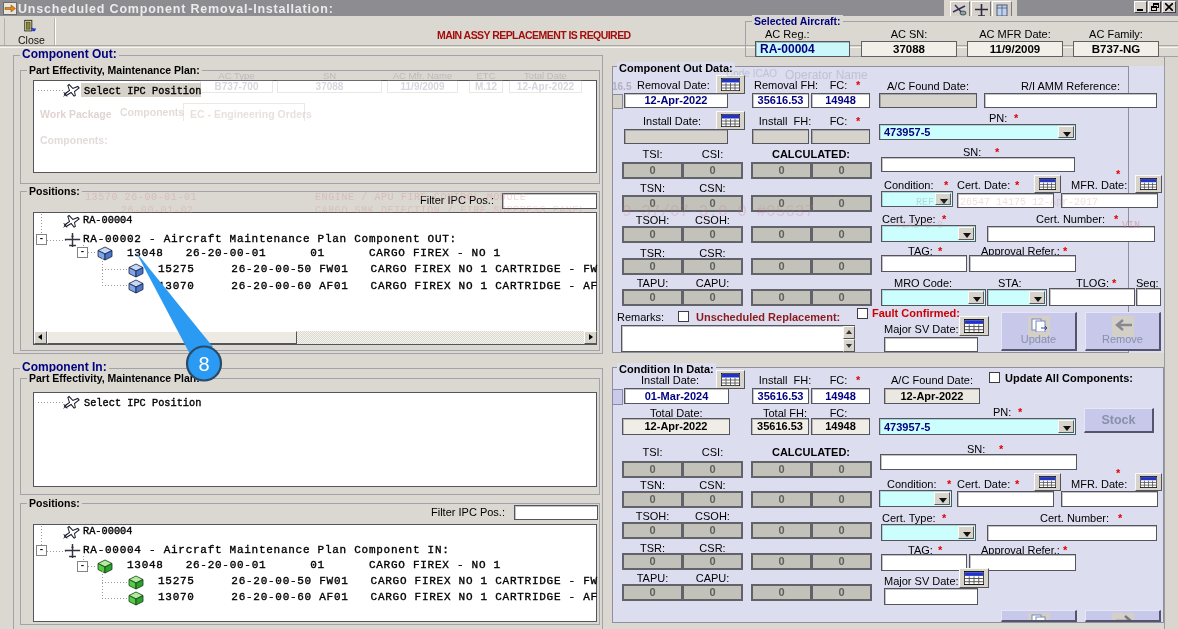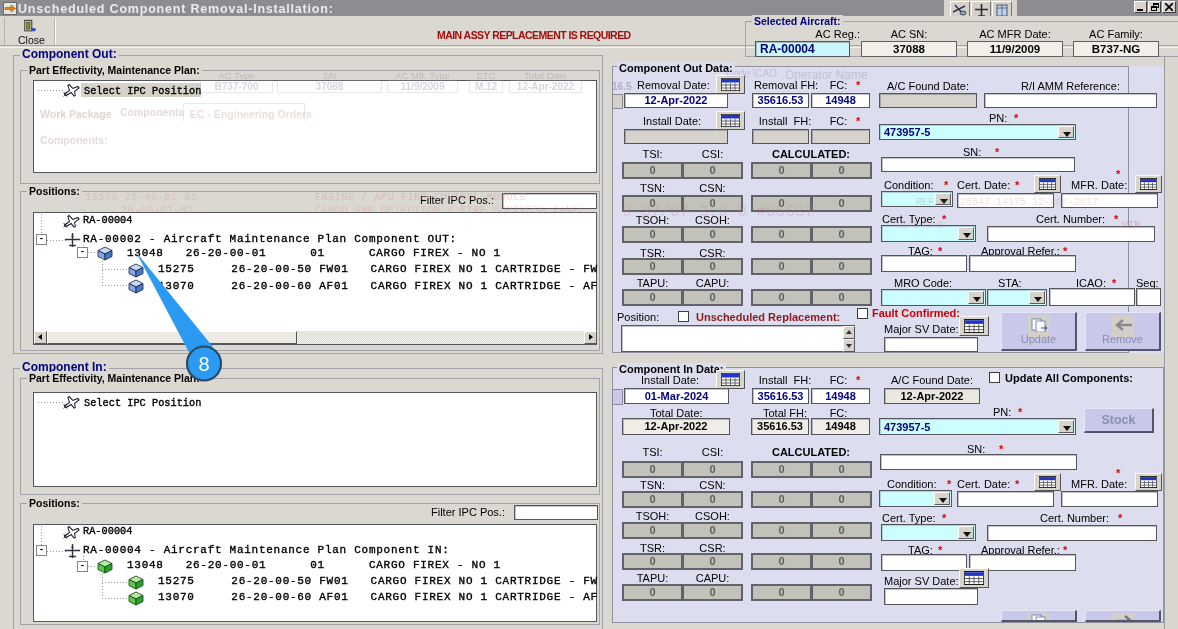--- a/index.html
+++ b/index.html
@@ -71,21 +71,21 @@
     <rect x="4" y="3" width="4" height="8" fill="#8a8a30" stroke="#222" stroke-width="0.6"></rect>
     <path d="M9 10c3 0 4 1 4 3m0 0l-3-1m3 1l1-3" stroke="#2233cc" stroke-width="1.4" fill="none"></path>
   </svg>
 <div class="lbl" style="left:18px;top:34px;color:#111;font-size:10.5px">Close</div>
 <div class="abs" style="left:54px;top:18px;width:1px;height:27px;background:#b5b2a9;box-shadow:1px 0 0 #fff"></div>
 <div class="lbl b" style="left:437px;top:29px;color:#A30D0D;font-size:10.5px;letter-spacing:-0.55px">MAIN ASSY REPLACEMENT IS REQUIRED</div>
 
 <div class="grp" style="left:745px;top:21px;width:433px;height:36px;border-right:none">
   <span class="glab navy" style="left:6px;background:#DBD8D1;font-size:10.5px">Selected Aircraft:</span>
 </div>
-<div class="lbl" style="left:765px;top:28px;width:95px;text-align:right">AC Reg.:</div>
+<div class="lbl" style="left:765px;top:28px;width:95px;text-align:left">AC Reg.:</div>
 <div class="in" style="left:755px;top:41px;width:95px;height:16px;background:#C9F7FA"><span class="b navy" style="position:relative;left:4px;top:0px;font-size:12px">RA-00004</span></div>
 <div class="lbl" style="left:861px;top:28px;width:96px;text-align:center">AC SN:</div>
 <div class="abs ctr" style="left:861px;top:41px;width:96px;height:16px;background:#F2EFE8;border:1px solid #5f5f66;font-weight:bold;font-size:11.5px;line-height:15px">37088</div>
 <div class="lbl" style="left:967px;top:28px;width:96px;text-align:center">AC MFR Date:</div>
 <div class="abs ctr" style="left:967px;top:41px;width:96px;height:16px;background:#F2EFE8;border:1px solid #5f5f66;font-weight:bold;font-size:11.5px;line-height:15px">11/9/2009</div>
 <div class="lbl" style="left:1073px;top:28px;width:86px;text-align:center">AC Family:</div>
 <div class="abs ctr" style="left:1073px;top:41px;width:86px;height:16px;background:#F2EFE8;border:1px solid #5f5f66;font-weight:bold;font-size:11.5px;line-height:15px">B737-NG</div>
 
 <div class="abs" style="left:1164px;top:57px;width:14px;height:572px;background:#D9D6CF;border-left:1px solid #9a9aa0"></div>
 
@@ -338,26 +338,26 @@
     <div class="gray" style="left:751px;top:289px;width:61px;height:17px">0</div>
     <div class="gray" style="left:811px;top:289px;width:61px;height:17px">0</div>
     <div class="lbl" style="left:894px;top:277px">MRO Code:</div>
     <div class="cmb" style="left:881px;top:289px;width:105px;height:17px">
       <span class="arr"></span>
     </div>
     <div class="lbl" style="left:998px;top:277px">STA:</div>
     <div class="cmb" style="left:987px;top:289px;width:60px;height:17px">
       <span class="arr"></span>
     </div>
-    <div class="lbl" style="left:1076px;top:277px">ICAO:</div>
+    <div class="lbl" style="left:1076px;top:277px">TLOG:</div>
     <div class="lbl ast" style="left:1112px;top:277px">*</div>
     <div class="in" style="left:1049px;top:288px;width:86px;height:18px;text-align:center;line-height:16px"></div>
     <div class="lbl" style="left:1136px;top:277px">Seq:</div>
     <div class="in" style="left:1136px;top:288px;width:25px;height:18px;text-align:center;line-height:16px"></div>
-    <div class="lbl" style="left:617px;top:311px">Position:</div>
+    <div class="lbl" style="left:617px;top:311px">Remarks:</div>
     <div class="chk" style="left:678px;top:311px"></div>
     <div class="lbl b" style="left:696px;top:311px;color:#8B1A1A">Unscheduled Replacement:</div>
     <div class="chk" style="left:857px;top:308px"></div>
     <div class="lbl b" style="left:872px;top:307px;color:#CC0000">Fault Confirmed:</div>
     <div class="in" style="left:621px;top:325px;width:234px;height:27px"></div>
     <div class="cal" style="left:843px;top:326px;width:12px;height:13px"></div>
     <div class="abs" style="left:846px;top:330px;border-left:3px solid transparent;border-right:3px solid transparent;border-bottom:4px solid #333"></div>
     <div class="cal" style="left:843px;top:339px;width:12px;height:13px"></div>
     <div class="abs" style="left:846px;top:344px;border-left:3px solid transparent;border-right:3px solid transparent;border-top:4px solid #333"></div>
     <div class="lbl" style="left:884px;top:323px">Major SV Date:</div>
@@ -381,21 +381,21 @@
       <span style="position:absolute;left:26px;top:3px;width:22px;height:21px;background:#D4D0C8"></span>
       <svg style="left:28px;top:6px" width="20" height="12" viewBox="0 0 20 12">
         <path d="M18 6H4m5-5L3 6l6 5" stroke="#888890" stroke-width="2.4" fill="none"></path>
       </svg>
       <div style="position:absolute;bottom:4px;width:100%">Remove</div>
     </div>
   </div>
 
 <div class="abs" style="left:612px;top:367px;width:552px;height:256px;background:#DDDDF0"></div>
 <div class="grp" style="left:612px;top:367px;width:552px;height:256px;border-color:#8F8F9D">
-  <span class="glab" style="left:4px;background:#DDDDF0;top:-5px">Component In Data:</span>
+  <span class="glab" style="left:4px;background:#DDDDF0;top:-5px">Condition In Data:</span>
 </div>
 <div id="inData">
     <div class="abs" style="left:612px;top:389px;width:11px;height:16px;background:#CACAE8;border:1px solid #8a8aa8"></div>
     <div class="lbl" style="left:641px;top:374px">Install Date:</div>
     <div class="cal" style="left:716px;top:370px;width:29px;height:19px"></div>
     <svg style="left:721px;top:373px" width="19px" height="13px" viewBox="0 0 19 13">
       <rect x="0" y="0" width="19" height="13" fill="#fff" stroke="#000" stroke-width="1.4"></rect>
       <rect x="1" y="1" width="17" height="3.5" fill="#2233C8"></rect>
       <path d="M1 7h17M1 10h17M5 5v7M9.5 5v7M14 5v7" stroke="#555" stroke-width="0.9"></path>
     </svg>
@@ -512,21 +512,21 @@
     <div class="btn" style="left:1085px;top:610px;width:76px;height:12px;overflow:hidden">
       <span style="position:absolute;left:26px;top:2px;width:22px;height:18px;background:#D4D0C8"></span>
       <svg style="left:28px;top:4px" width="20" height="12" viewBox="0 0 20 12">
         <path d="M2 6h14m-5-5l6 5-6 5" stroke="#777780" stroke-width="2.4" fill="none"></path>
       </svg>
     </div>
   </div>
 <div id="ghosts">
     <div class="ghost" style="left:200px;top:70px;width:73px;text-align:center;font-size:9.5px;color:rgba(125,120,145,.32)">AC Type</div>
     <div class="ghost" style="left:277px;top:70px;width:105px;text-align:center;font-size:9.5px;color:rgba(125,120,145,.32)">SN</div>
-    <div class="ghost" style="left:387px;top:70px;width:71px;text-align:center;font-size:9.5px;color:rgba(125,120,145,.32)">AC Mfr. Type</div>
+    <div class="ghost" style="left:387px;top:70px;width:71px;text-align:center;font-size:9.5px;color:rgba(125,120,145,.32)">AC Mfr. Name</div>
     <div class="ghost" style="left:469px;top:70px;width:34px;text-align:center;font-size:9.5px;color:rgba(125,120,145,.32)">ETC</div>
     <div class="ghost" style="left:509px;top:70px;width:73px;text-align:center;font-size:9.5px;color:rgba(125,120,145,.32)">Total Date</div>
 <div class="ghost" style="left:200px;top:80px;width:73px;height:13px;border:1px solid rgba(175,165,155,.26)"></div>
 <div class="ghost" style="left:277px;top:80px;width:105px;height:13px;border:1px solid rgba(175,165,155,.26)"></div>
 <div class="ghost" style="left:387px;top:80px;width:71px;height:13px;border:1px solid rgba(175,165,155,.26)"></div>
 <div class="ghost" style="left:469px;top:80px;width:34px;height:13px;border:1px solid rgba(175,165,155,.26)"></div>
 <div class="ghost" style="left:509px;top:80px;width:73px;height:13px;border:1px solid rgba(175,165,155,.26)"></div>
 <div class="ghost b" style="left:200px;top:81px;width:73px;text-align:center;font-size:10px;color:rgba(125,120,145,.3)">B737-700</div>
 <div class="ghost b" style="left:277px;top:81px;width:105px;text-align:center;font-size:10px;color:rgba(125,120,145,.3)">37088</div>
 <div class="ghost b" style="left:387px;top:81px;width:71px;text-align:center;font-size:10px;color:rgba(125,120,145,.3)">11/9/2009</div>

